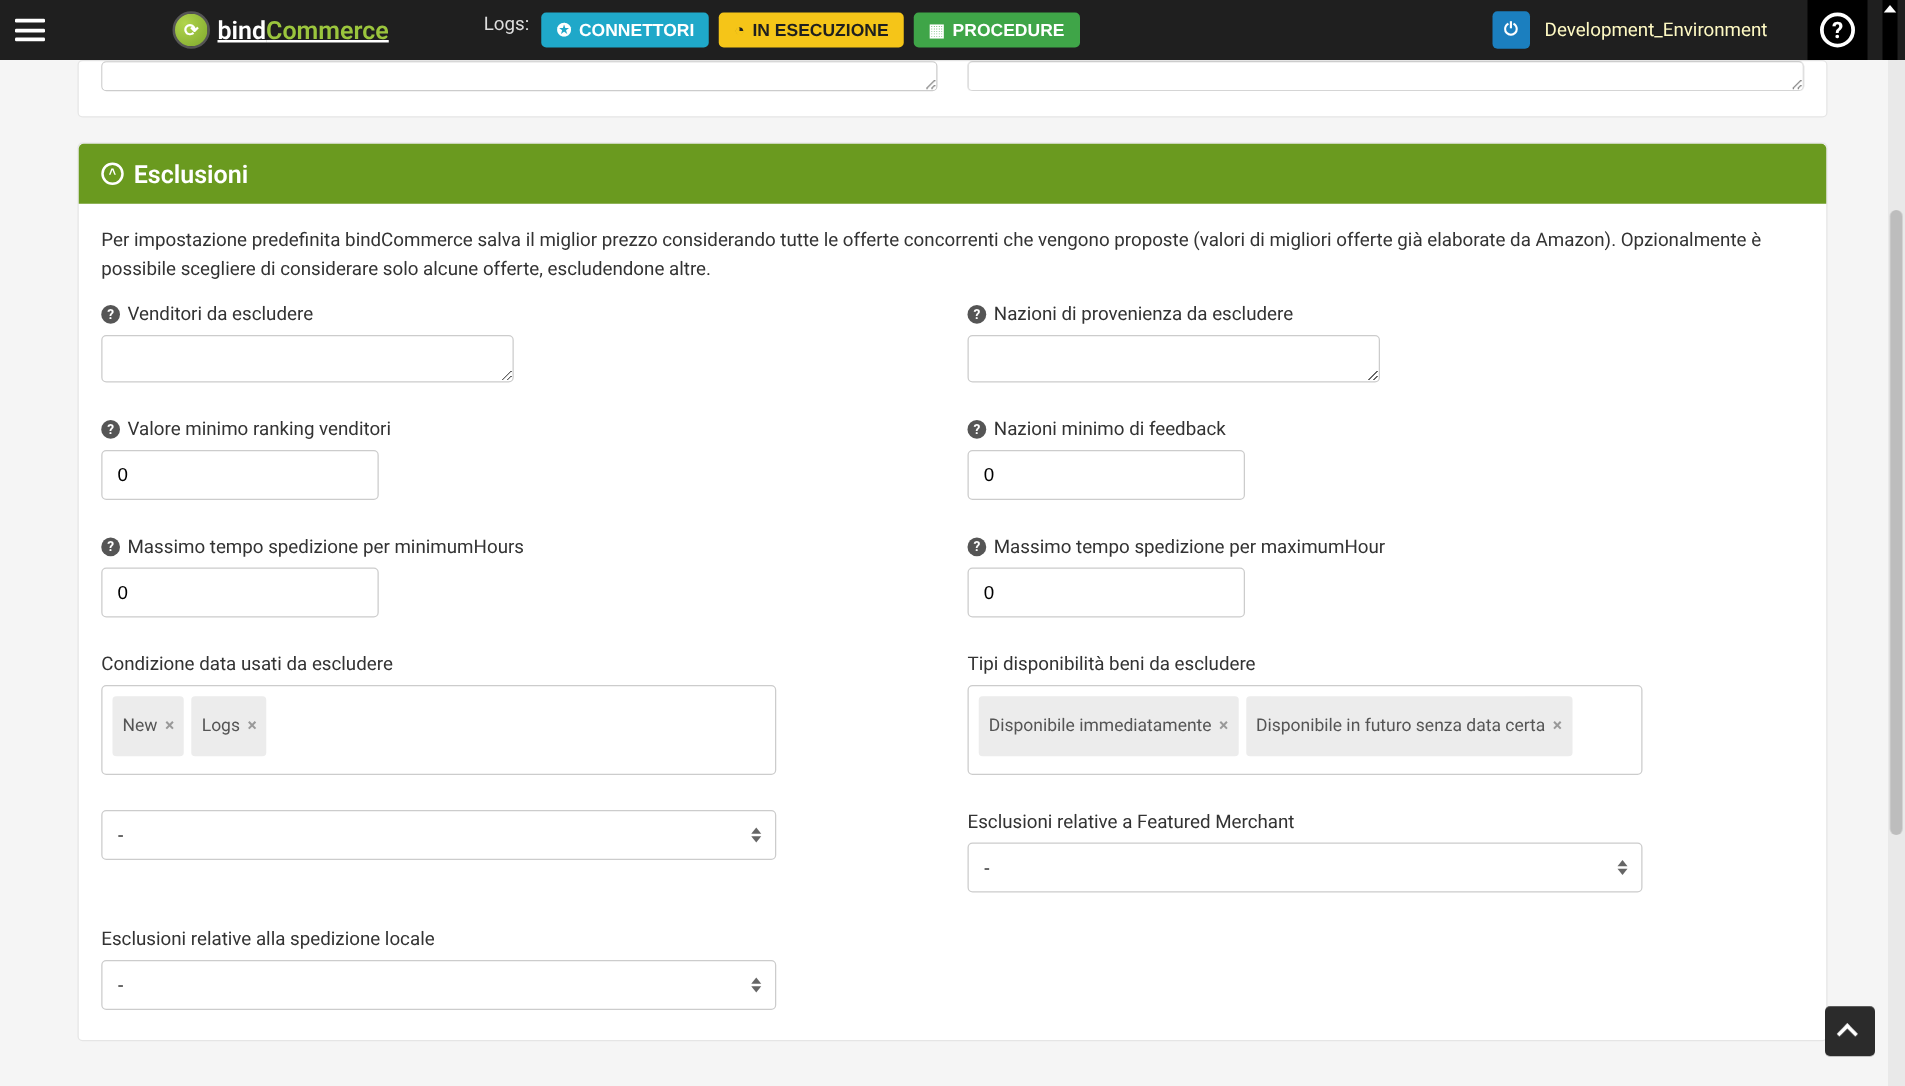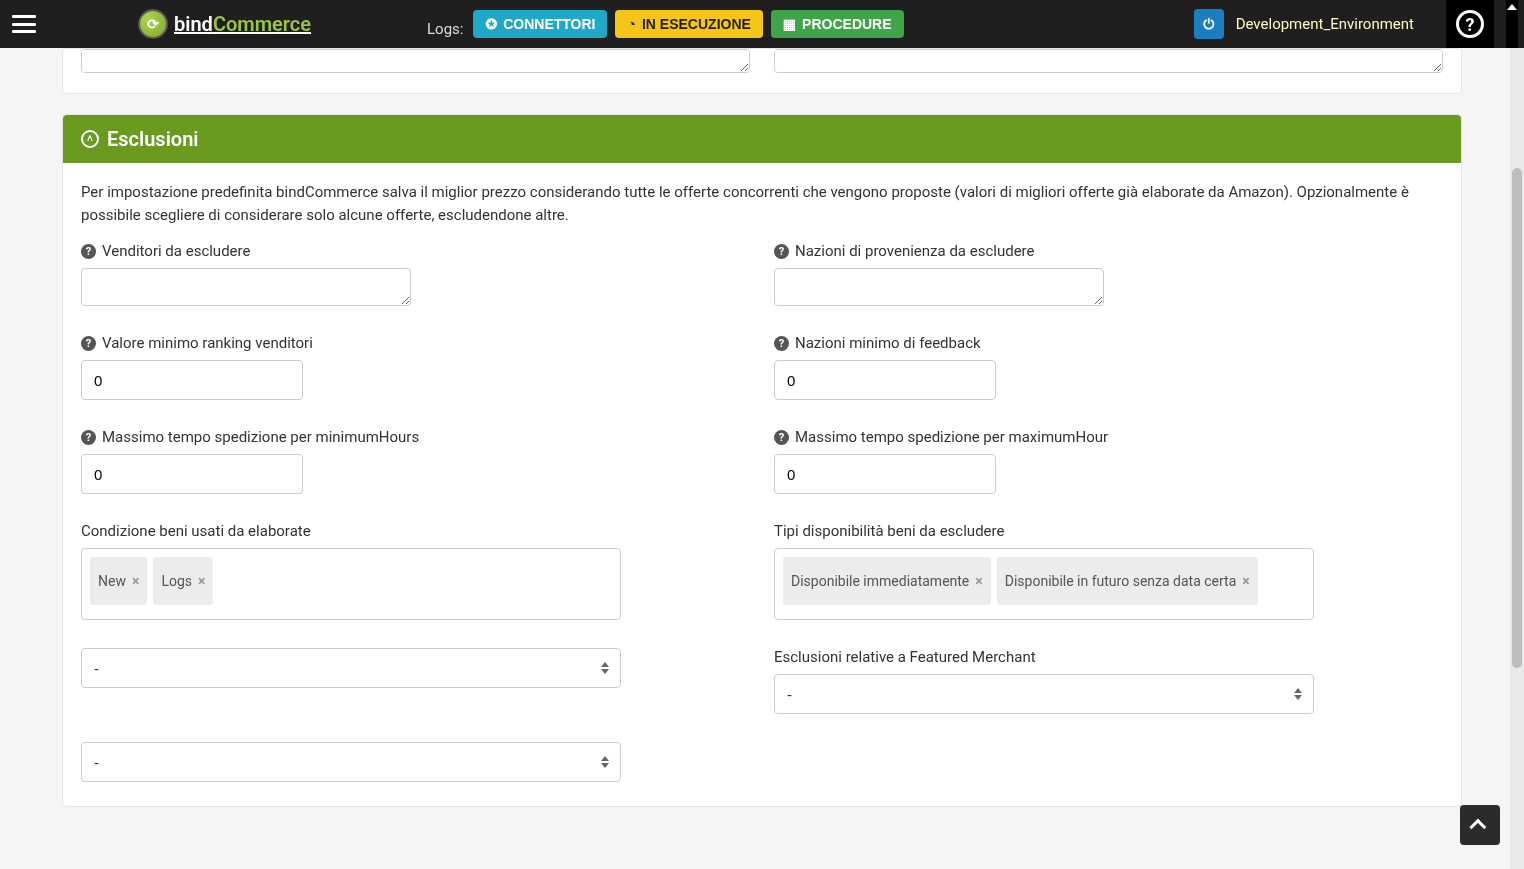--- a/index.html
+++ b/index.html
@@ -41,22 +41,22 @@
     border: 2px solid #555;
     display: flex; align-items: center; justify-content: center;
     color: #fff; font-weight: bold; font-size: 14px;
     margin-right: 6px;
   }
   .logo-text {
     color: #fff; font-size: 20px; font-weight: 600; text-decoration: underline;
   }
   .logo-text .accent { color: #9bc53d; }
   .top-center {
-    display: flex; align-items: flex-end; gap: 8px;
-    margin-left: 116px;
+    display: flex; align-items: flex-start; gap: 8px;
+    margin-left: 76px;
   }
   .top-center .logs-label { color: #ddd; font-size: 15px; margin-right: 2px; }
   .btn {
     display: inline-flex; align-items: center; gap: 6px;
     padding: 6px 12px;
     border-radius: 4px;
     font-size: 14px; font-weight: 600;
     cursor: pointer;
     border: none;
   }
@@ -335,21 +335,21 @@
       <div class="form-group">
         <label class="form-label">
           <span class="info-icon">?</span>
           <span>Massimo tempo spedizione per maximumHour</span>
         </label>
         <input class="num-input" value="0" style="">
       </div>
 
       <div class="form-group">
         <label class="form-label">
-          <span>Condizione beni usati da elaborate</span>
+          <span>Condizione data usati da escludere</span>
         </label>
         <div class="tag-box">
           <span class="tag">
             <span>New</span>
             <span class="x">×</span>
           </span>
           <span class="tag">
             <span>Logs</span>
             <span class="x">×</span>
           </span>
@@ -393,20 +393,23 @@
             <option>-</option>
           </select>
           <span class="select-caret">
             <span class="caret-up"></span>
               <span class="caret-down"></span>
           </span>
         </div>
       </div>
 
       <div class="form-group">
+        <label class="form-label">
+          <span>Esclusioni relative alla spedizione locale</span>
+        </label>
         <div class="select-wrap">
           <select class="form-select">
             <option>-</option>
           </select>
           <span class="select-caret">
             <span class="caret-up"></span>
               <span class="caret-down"></span>
           </span>
         </div>
       </div>

